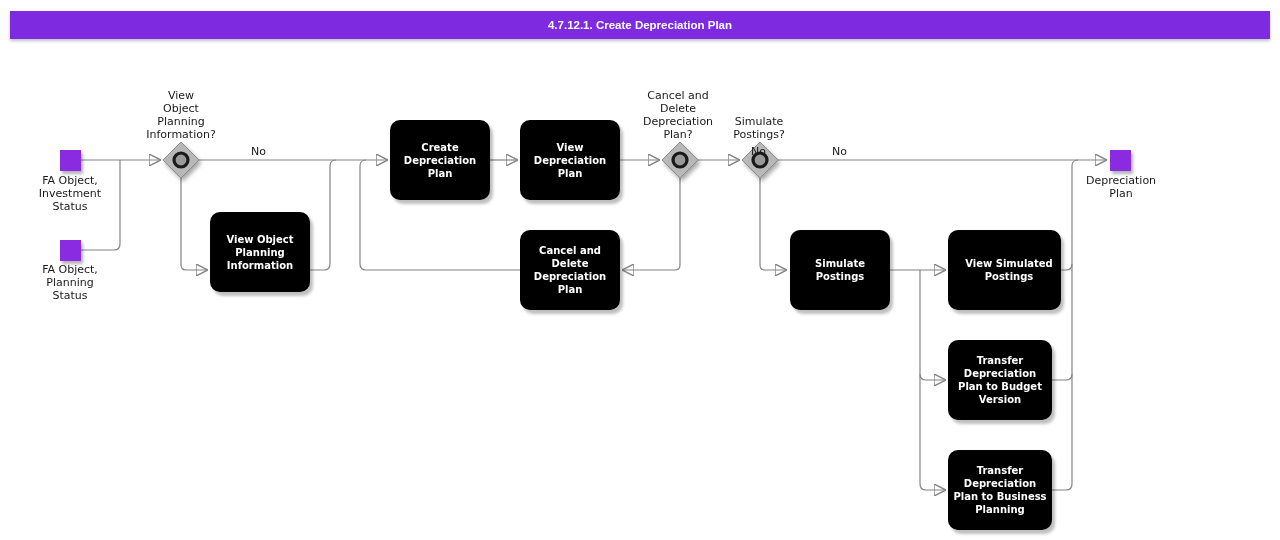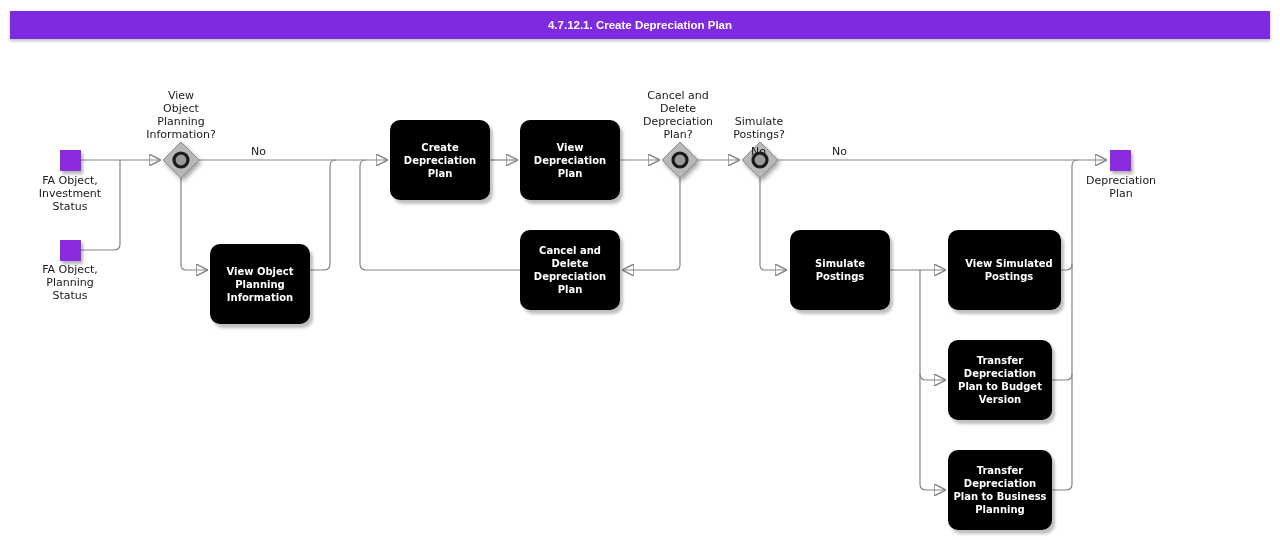--- a/index.html
+++ b/index.html
@@ -122,21 +122,21 @@
   <div class="no-lbl" style="left:203px;top:145px;">No</div>
   <div class="no-lbl" style="left:703px;top:145px;">No</div>
   <div class="no-lbl" style="left:784px;top:145px;">No</div>
 
   <div class="task" style="left:390px;top:120px;">Create
 Depreciation
 Plan</div>
   <div class="task" style="left:520px;top:120px;">View
 Depreciation
 Plan</div>
-  <div class="task" style="left:210px;top:244px;">View Object
+  <div class="task" style="left:210px;top:212px;">View Object
 Planning
 Information</div>
   <div class="task" style="left:520px;top:230px;">Cancel and
 Delete
 Depreciation
 Plan</div>
   <div class="task" style="left:790px;top:230px;">Simulate
 Postings</div>
   <div class="task wide" style="left:948px;top:230px;padding-left:9px;">View Simulated
 Postings</div>

